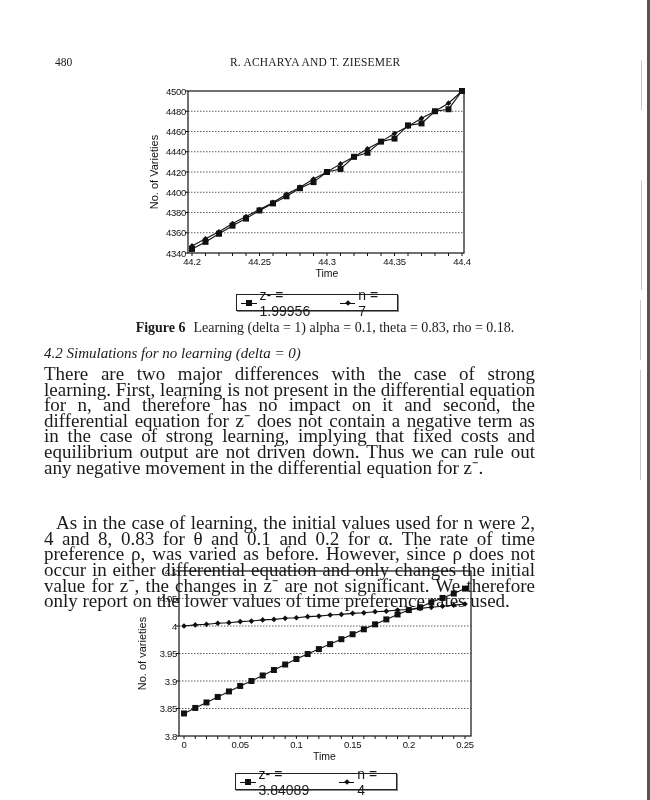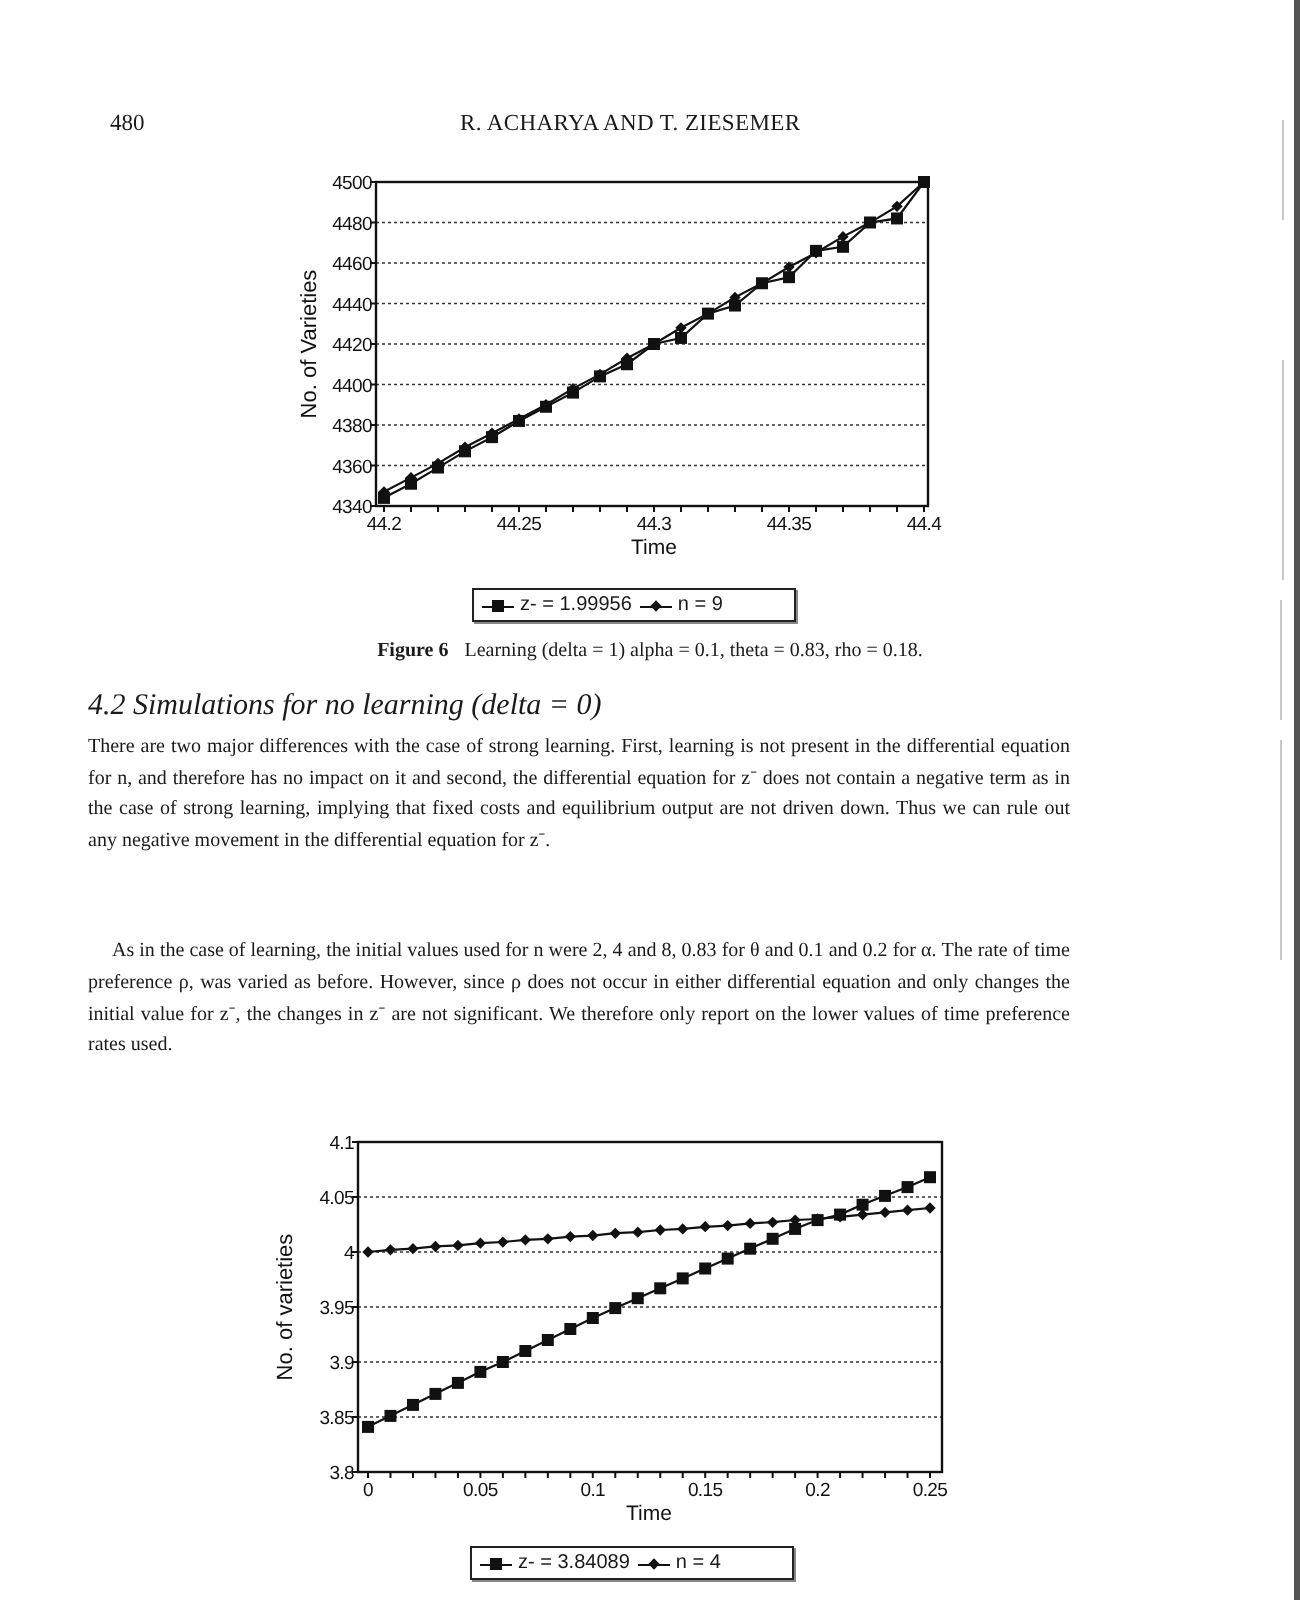--- a/index.html
+++ b/index.html
@@ -4,30 +4,30 @@
 <style>
   html, body { margin: 0; padding: 0; }
   body { width: 650px; height: 800px; background: #ffffff; position: relative; overflow: hidden; font-family: "Liberation Serif", serif; color: #1a1a1a; }
   .page-edge { position: absolute; right: 0; top: 0; width: 3px; height: 800px; background: #555; }
   .edge-mark { position: absolute; width: 1px; background: #c8c8c8; }
   .running-head { position: absolute; top: 56px; left: 0; width: 650px; font-size: 11.5px; }
   .page-num { position: absolute; left: 55px; }
   .authors { position: absolute; left: 230px; letter-spacing: 0.2px; }
   svg.chart { position: absolute; left: 0; }
   svg text { font-family: "Liberation Sans", sans-serif; fill: #111; }
-  .legend { position: absolute; border: 1px solid #222; box-shadow: 1px 1px 0 #888; font-family: "Liberation Sans", sans-serif; font-size: 10px; display: flex; align-items: center; padding: 0 4px; height: 15px; background: #fff; }
+  .legend { position: absolute; border: 1px solid #222; box-shadow: 1px 1px 0 #888; font-family: "Liberation Sans", sans-serif; font-size: 14px; display: flex; align-items: center; padding: 0 4px; height: 15px; background: #fff; }
   .legend .sw { display: inline-block; position: relative; width: 16px; height: 10px; margin-right: 3px; }
   .legend .sw::before { content: ""; position: absolute; left: 0; right: 0; top: 5px; height: 1px; background: #111; }
   .legend .sw.sq::after { content: ""; position: absolute; left: 5px; top: 2px; width: 6px; height: 6px; background: #111; }
   .legend .sw.dm::after { content: ""; position: absolute; left: 6px; top: 3px; width: 4px; height: 4px; background: #111; transform: rotate(45deg); }
   .legend .item { display: flex; align-items: center; margin-right: 4px; }
-  .caption { position: absolute; top: 320px; left: 0; width: 650px; text-align: center; font-size: 10px; }
+  .caption { position: absolute; top: 320px; left: 0; width: 650px; text-align: center; font-size: 14px; }
   .caption b { margin-right: 8px; }
   .section-title { position: absolute; top: 345px; left: 44px; font-style: italic; font-size: 15px; }
-  .body-text { position: absolute; top: 366px; left: 44px; width: 491px; font-size: 10px; line-height: 15.6px; text-align: justify; }
+  .body-text { position: absolute; top: 366px; left: 44px; width: 491px; font-size: 19px; line-height: 15.6px; text-align: justify; }
   .body-text p { margin: 0; }
   .body-text p + p { text-indent: 12px; margin-top: 40px; }
 </style>
 </head>
 <body>
 
 <div class="page-edge"></div>
 <div class="edge-mark" style="left:641px;top:60px;height:50px;"></div>
 <div class="edge-mark" style="left:641px;top:180px;height:110px;"></div>
 <div class="edge-mark" style="left:640px;top:300px;height:60px;"></div>
@@ -138,21 +138,21 @@
     <rect x="446.5000000000024" y="101.15" width="4" height="4" fill="#111" transform="rotate(45 448.5000000000024 103.15)"></rect>
     <rect x="460" y="89" width="4" height="4" fill="#111" transform="rotate(45 462 91)"></rect>
   </svg>
 <div class="legend" style="left:236px;top:294px;width:152px;">
   <span class="item">
       <span class="sw sq"></span>
       <span>z- = 1.99956</span>
     </span>
   <span class="item">
       <span class="sw dm"></span>
-      <span>n = 9</span>
+      <span>n = 7</span>
     </span>
 </div>
 
 <div class="caption">
   <b>Figure 6</b><span>Learning (delta = 1) alpha = 0.1, theta = 0.83, rho = 0.18.</span>
 </div>
 
 <div class="section-title">4.2 Simulations for no learning (delta = 0)</div>
 
 <div class="body-text">

